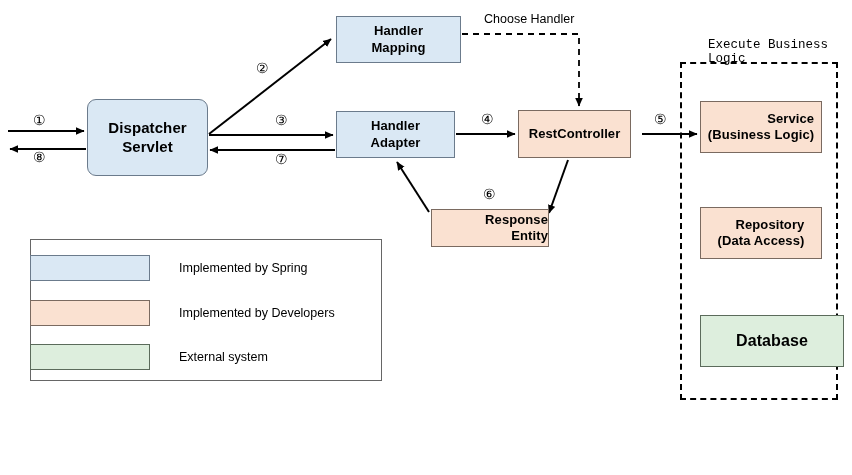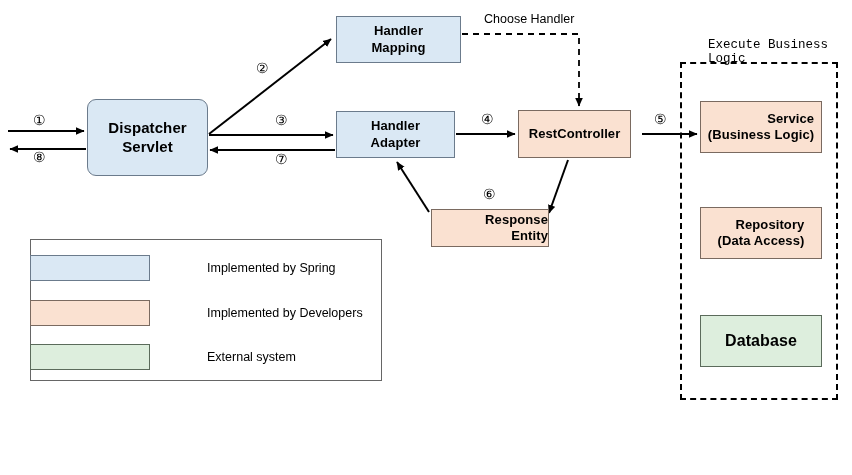--- a/index.html
+++ b/index.html
@@ -45,21 +45,21 @@
   .node.dev      { background: #fae1d1; border-color: #7a6a60; text-align: right; }
   .node.external { background: #ddeedd; border-color: #5b6b5b; }
 
   #node-dispatcher-servlet { left: 87px;  top: 99px;  width: 121px; height: 77px; font-size: 15px; border-radius: 9px; }
   #node-handler-mapping    { left: 336px; top: 16px;  width: 125px; height: 47px; }
   #node-handler-adapter    { left: 336px; top: 111px; width: 119px; height: 47px; }
   #node-rest-controller    { left: 518px; top: 110px; width: 113px; height: 48px; }
   #node-response-entity    { left: 431px; top: 209px; width: 118px; height: 38px; padding-left: 24px; }
   #node-service            { left: 700px; top: 101px; width: 122px; height: 52px; }
   #node-repository         { left: 700px; top: 207px; width: 122px; height: 52px; }
-  #node-database           { left: 700px; top: 315px; width: 122px; height: 52px; font-size: 16px; }
+  #node-database           { left: 700px; top: 315px; width: 144px; height: 52px; font-size: 16px; }
 
   #dashed-container {
     position: absolute;
     left: 680px; top: 62px;
     width: 158px; height: 338px;
     border: 2px dashed #000000;
     box-sizing: border-box;
   }
   #label-execute-business-logic {
     position: absolute;
@@ -97,21 +97,20 @@
     width: 352px; height: 142px;
     border: 1px solid #666666;
     background: #ffffff;
     box-sizing: border-box;
   }
   .legend-row {
     position: absolute;
     left: 30px;
     display: flex;
     align-items: center;
-    gap: 28px;
   }
   .legend-swatch {
     width: 120px;
     height: 26px;
     border: 1px solid #555555;
     box-sizing: border-box;
     flex: none;
   }
   .legend-swatch.spring   { background: #dae8f4; border-color: #6b7b8c; }
   .legend-swatch.dev      { background: #fae1d1; border-color: #7a6a60; }

